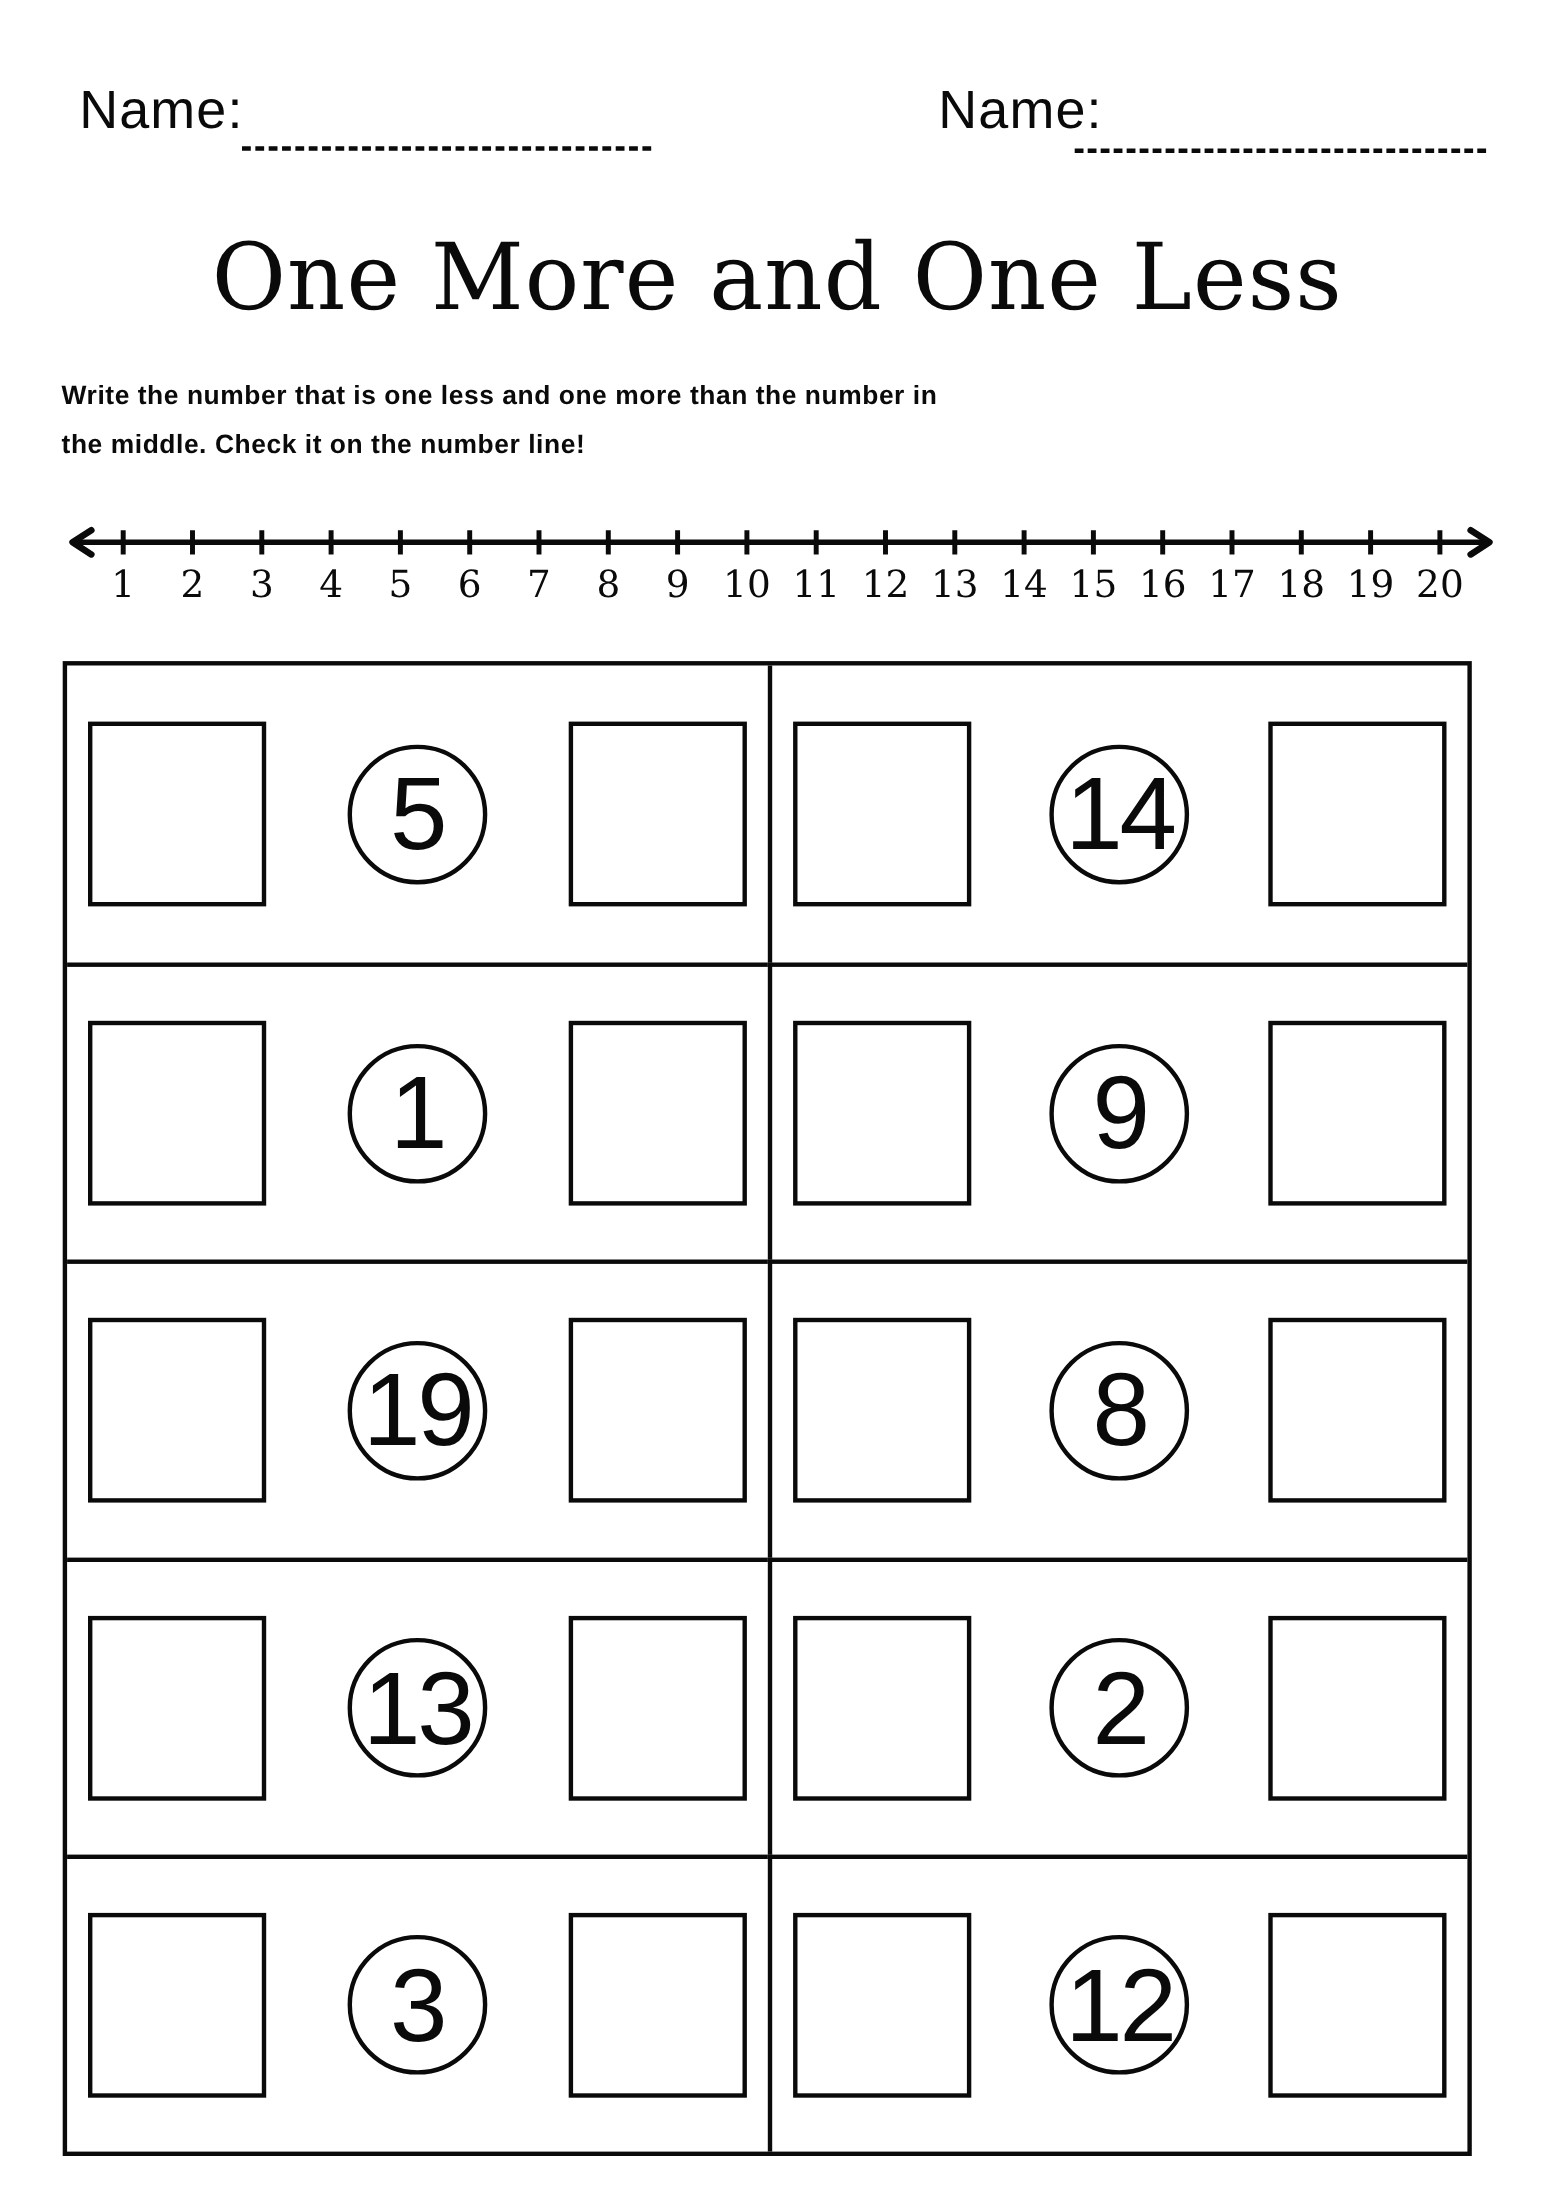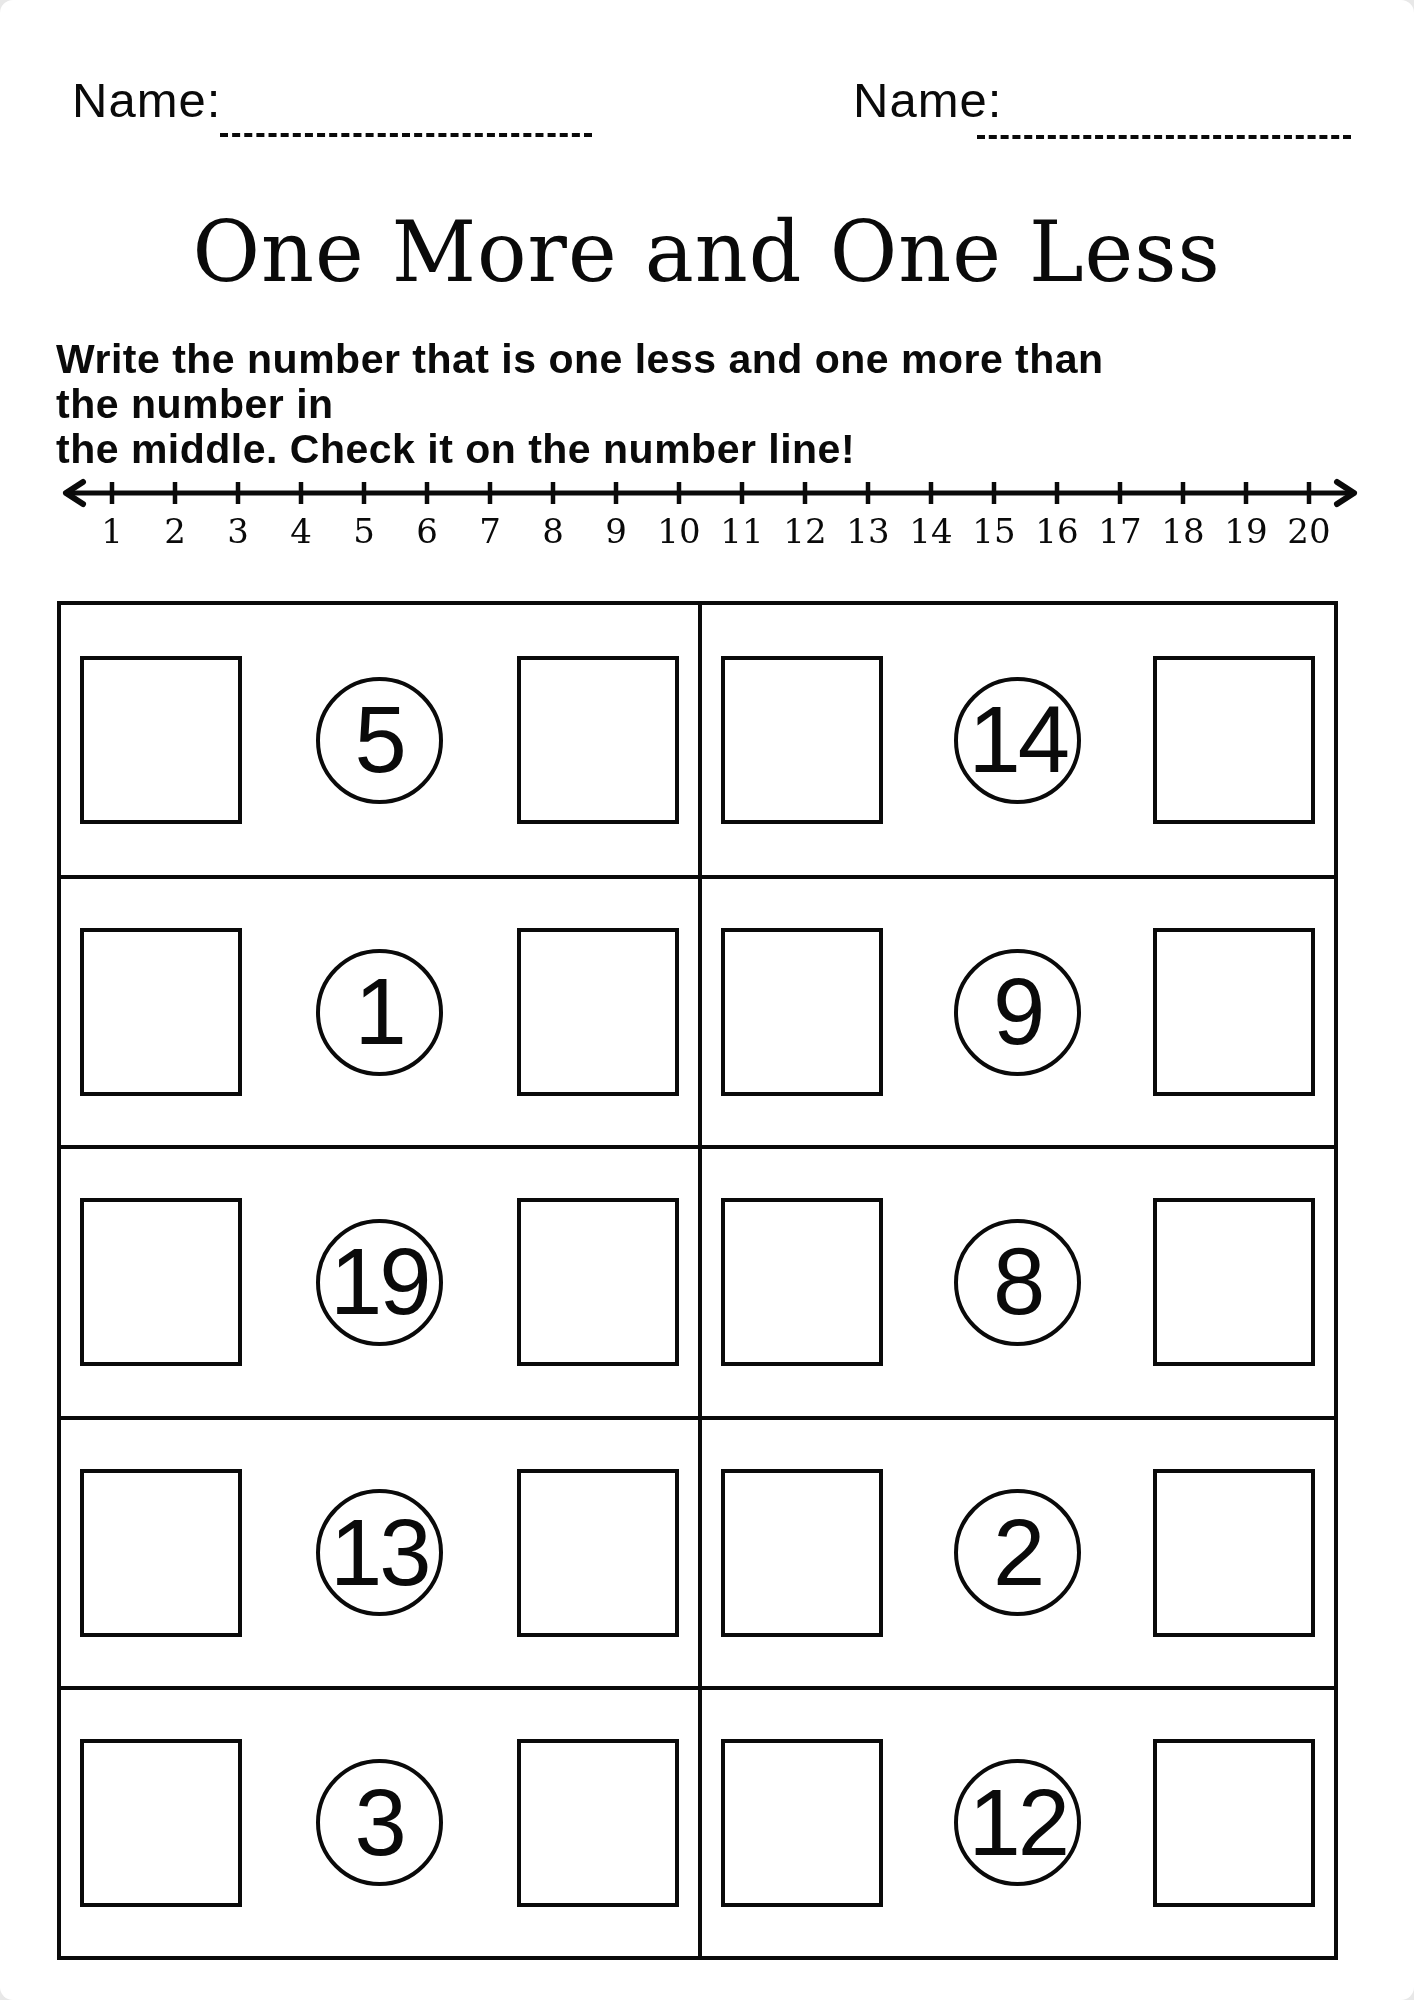--- a/index.html
+++ b/index.html
@@ -2,21 +2,20 @@
 <html><head>
 <meta charset="utf-8">
 <style>
   * { margin:0; padding:0; box-sizing:border-box; }
   html,body { background:#e8e8e8; }
   .page {
     position:relative; width:1414px; height:2000px;
     background:#ffffff; color:#0a0a0a; overflow:hidden;
     font-family:"Liberation Sans", sans-serif;
     margin:0 auto;
-    border-radius:13px;
   }
 
   
   .field-label {
     position:absolute; top:76px; font-size:49px; line-height:1;
     letter-spacing:1px; color:#0a0a0a; font-weight:400;
   }
   #name-label { left:72px; }
   #date-label { left:853px; }
   .write-line {
@@ -30,21 +29,21 @@
   .title {
     display:inline-block; white-space:nowrap;
     font-family:"DejaVu Serif", serif; font-weight:400;
     font-size:84px; line-height:1; letter-spacing:1px;
     transform:scaleX(0.98); transform-origin:50% 50%;
   }
 
   
   .instructions {
     position:absolute; left:56px; top:337px; width:1080px;
-    font-size:41px; font-weight:700; line-height:45px; letter-spacing:0.5px;
+    font-size:24px; font-weight:700; line-height:45px; letter-spacing:0.5px;
   }
 
   
   .numberline-svg { position:absolute; left:0; top:455px; width:1414px; height:110px; }
   .nl-text {
     font-family:"DejaVu Serif", serif; font-size:34px; fill:#0a0a0a;
   }
 
   
   .grid {

